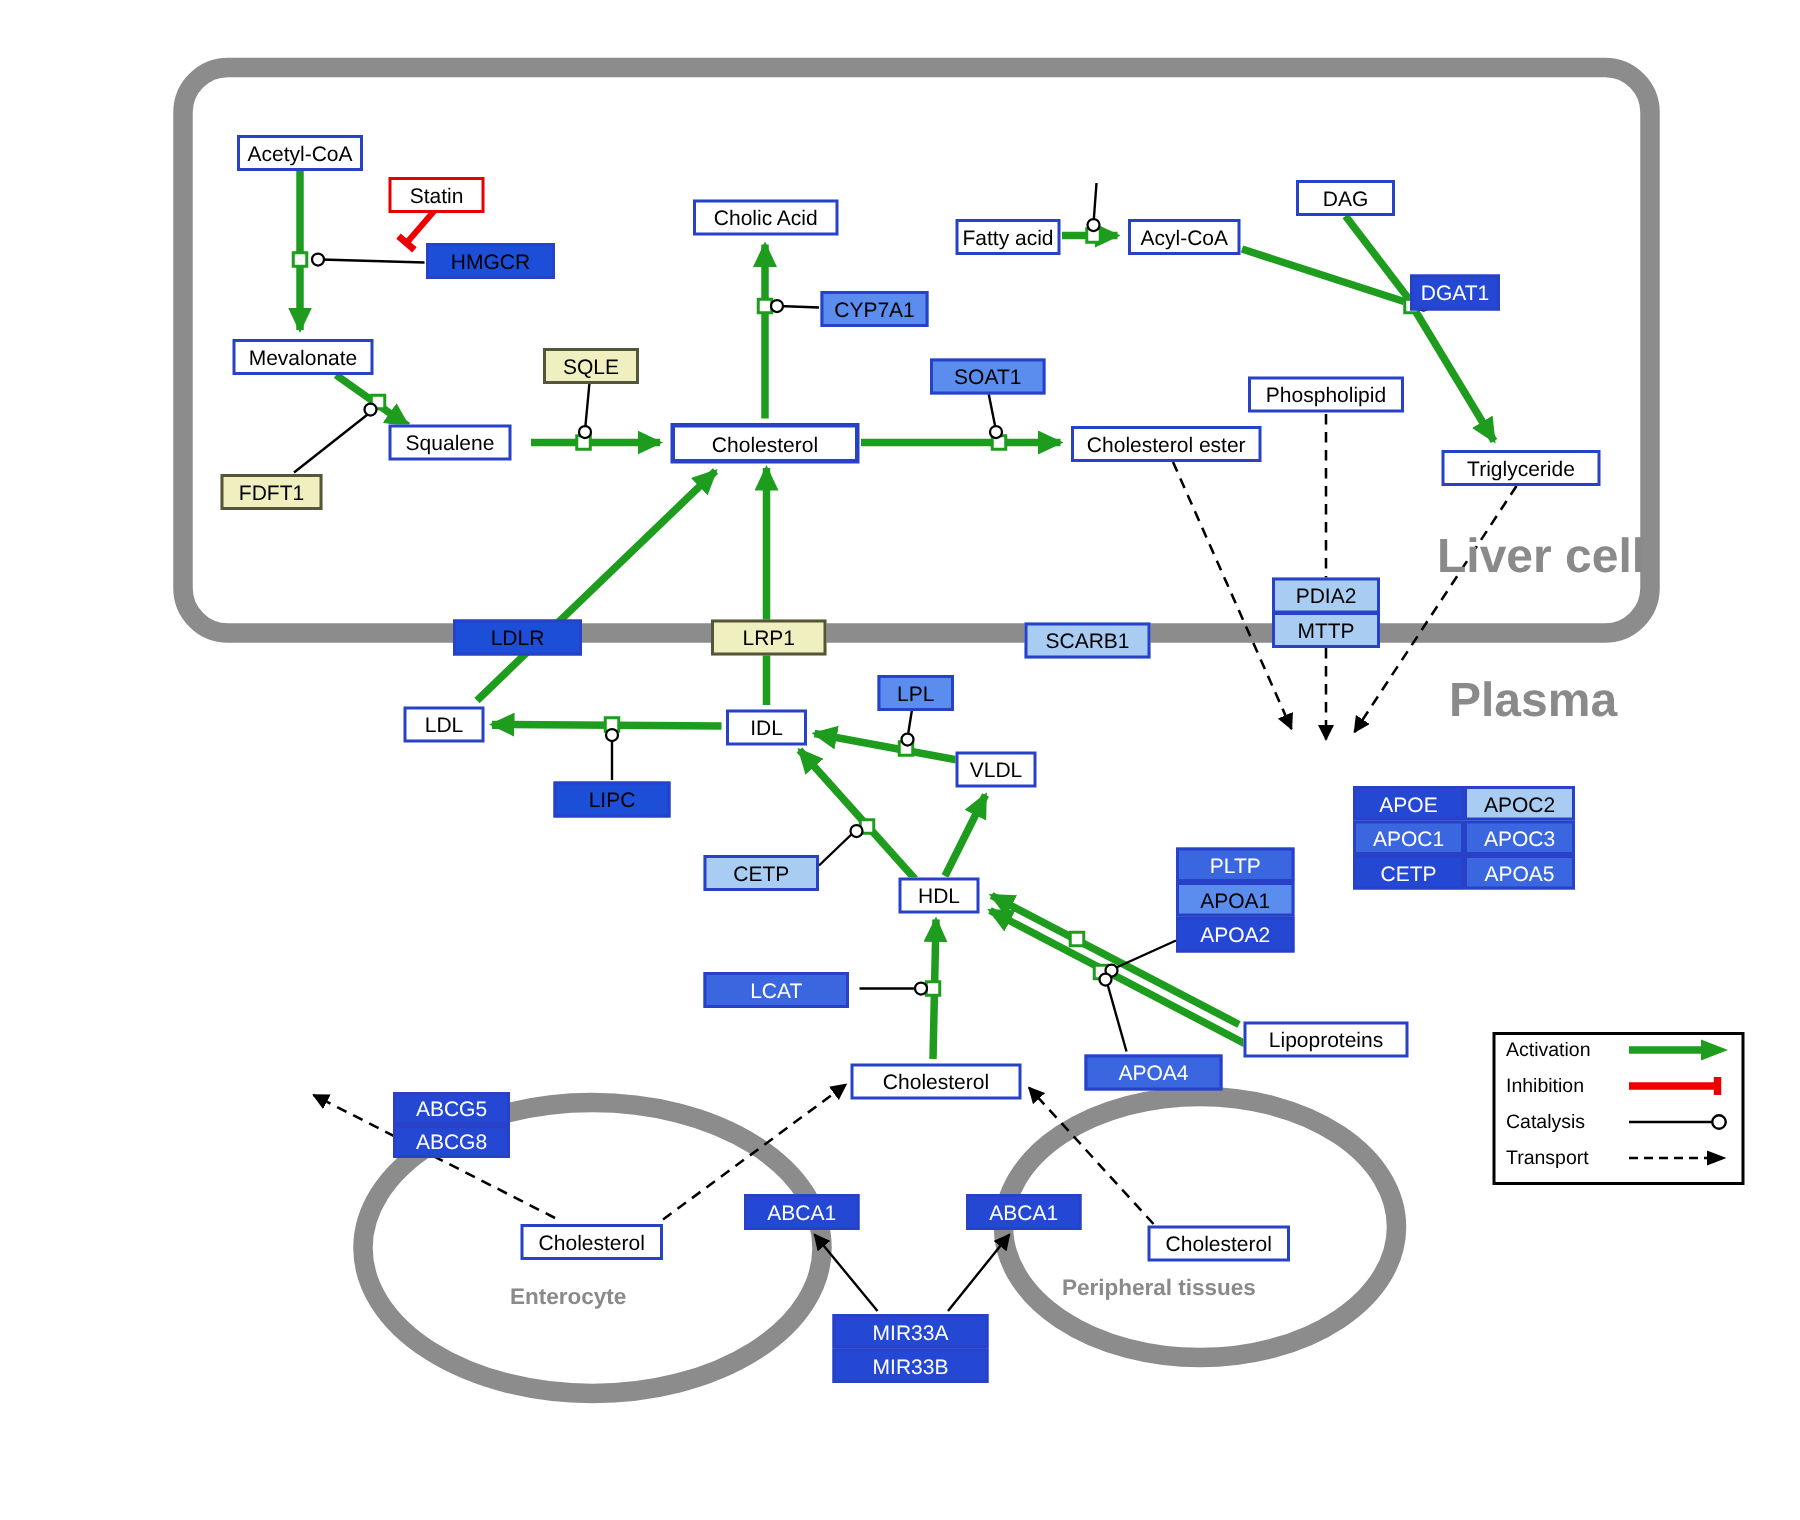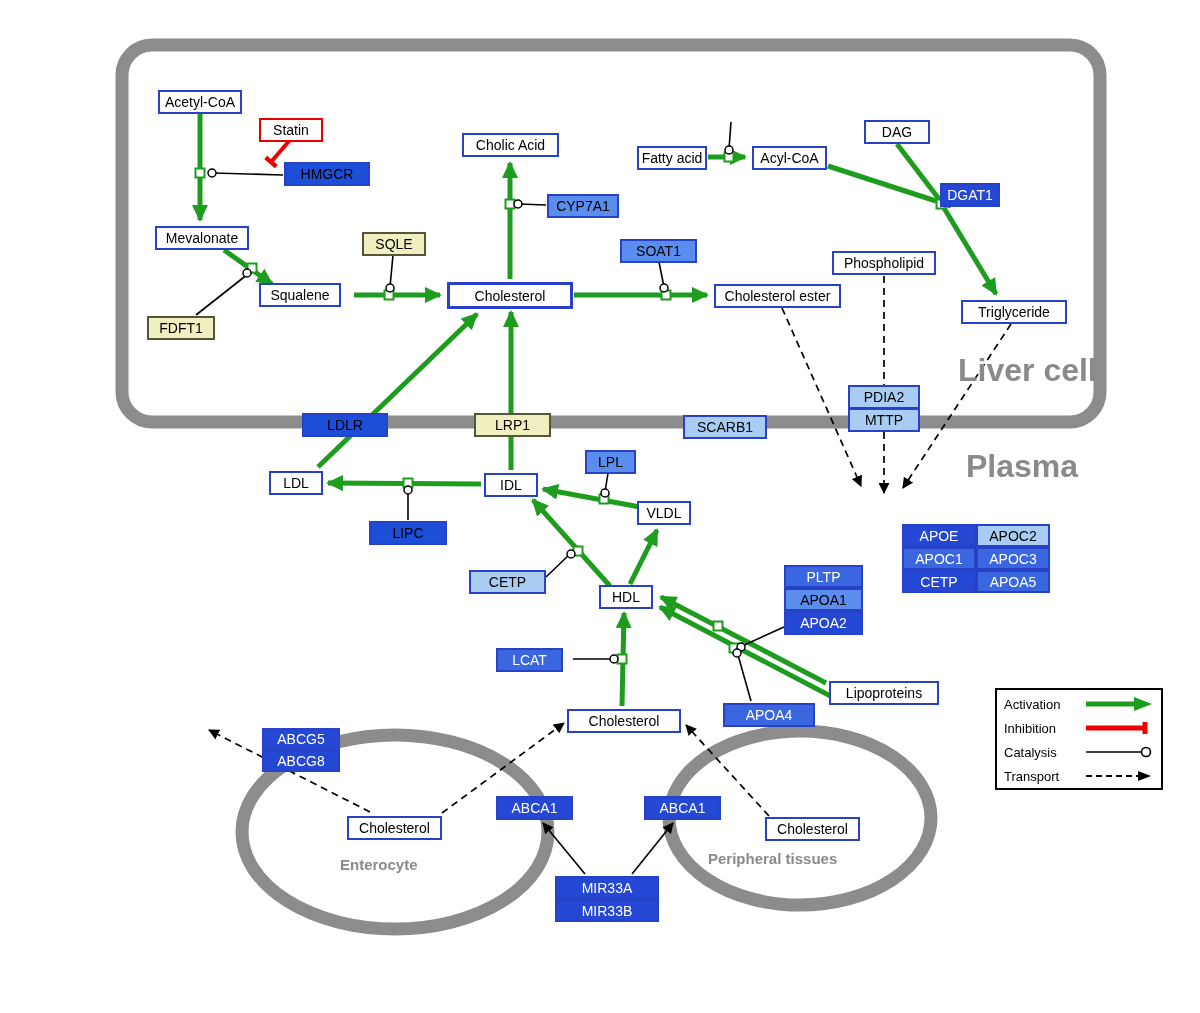--- a/index.html
+++ b/index.html
@@ -16,21 +16,21 @@
   .bm {background:#5B8DEE;}
   .br {background:#3A66E0;color:#fff;}
   .bd {background:#2447D4;color:#fff;}
   .red{border-color:#E80000;border-width:2.5px;}
   .thick{border-width:3px;}
   .complabel{position:absolute;z-index:2;color:#8a8a8a;font-weight:bold;}
   .big{font-size:32px;}
   .mid{font-size:15px;}
   #legend{position:absolute;z-index:4;left:995px;top:688px;width:168px;height:102px;
           box-sizing:border-box;border:2px solid #000;background:#fff;padding:2px 0;}
-  .lgrow{display:flex;align-items:center;justify-content:space-between;height:24px;padding:0 7px;}
+  .lgrow{display:flex;align-items:flex-start;justify-content:space-between;height:24px;padding:0 7px;}
   .lgrow span{font-size:13px;color:#000;}
 </style>
 </head>
 <body>
 
 <div id="canvas">
 
 <svg id="edges" width="1200" height="1013" viewBox="0 0 1200 1013">
   <defs>
     <marker id="ag" markerUnits="userSpaceOnUse" markerWidth="18" markerHeight="16" refX="15" refY="8" orient="auto">
@@ -170,21 +170,21 @@
 <div class="node" style="left:599px;top:585px;width:54px">HDL</div>
 <div class="node br" style="left:784px;top:565px;width:79px;height:23px">PLTP</div>
 <div class="node bm" style="left:784px;top:588px;width:79px;height:23px">APOA1</div>
 <div class="node bd" style="left:784px;top:611px;width:79px;height:24px">APOA2</div>
 <div class="node bd" style="left:902px;top:524px;width:74px;height:23px">APOE</div>
 <div class="node bl" style="left:976px;top:524px;width:74px;height:23px">APOC2</div>
 <div class="node br" style="left:902px;top:547px;width:74px;height:23px">APOC1</div>
 <div class="node br" style="left:976px;top:547px;width:74px;height:23px">APOC3</div>
 <div class="node bd" style="left:902px;top:570px;width:74px;height:23px">CETP</div>
 <div class="node br" style="left:976px;top:570px;width:74px;height:23px">APOA5</div>
-<div class="node br" style="left:496px;top:648px;width:67px">LCAT</div>
+<div class="node br" style="left:469px;top:648px;width:97px">LCAT</div>
 <div class="node br" style="left:723px;top:703px;width:92px">APOA4</div>
 <div class="node" style="left:829px;top:681px;width:110px">Lipoproteins</div>
 <div class="node" style="left:567px;top:709px;width:114px">Cholesterol</div>
 
 <div class="node bd" style="left:262px;top:728px;width:78px;height:22px">ABCG5</div>
 <div class="node bd" style="left:262px;top:750px;width:78px;height:22px">ABCG8</div>
 <div class="node" style="left:347px;top:816px;width:95px">Cholesterol</div>
 <div class="node bd" style="left:496px;top:796px;width:77px">ABCA1</div>
 <div class="node bd" style="left:644px;top:796px;width:77px">ABCA1</div>
 <div class="node" style="left:765px;top:817px;width:95px">Cholesterol</div>

